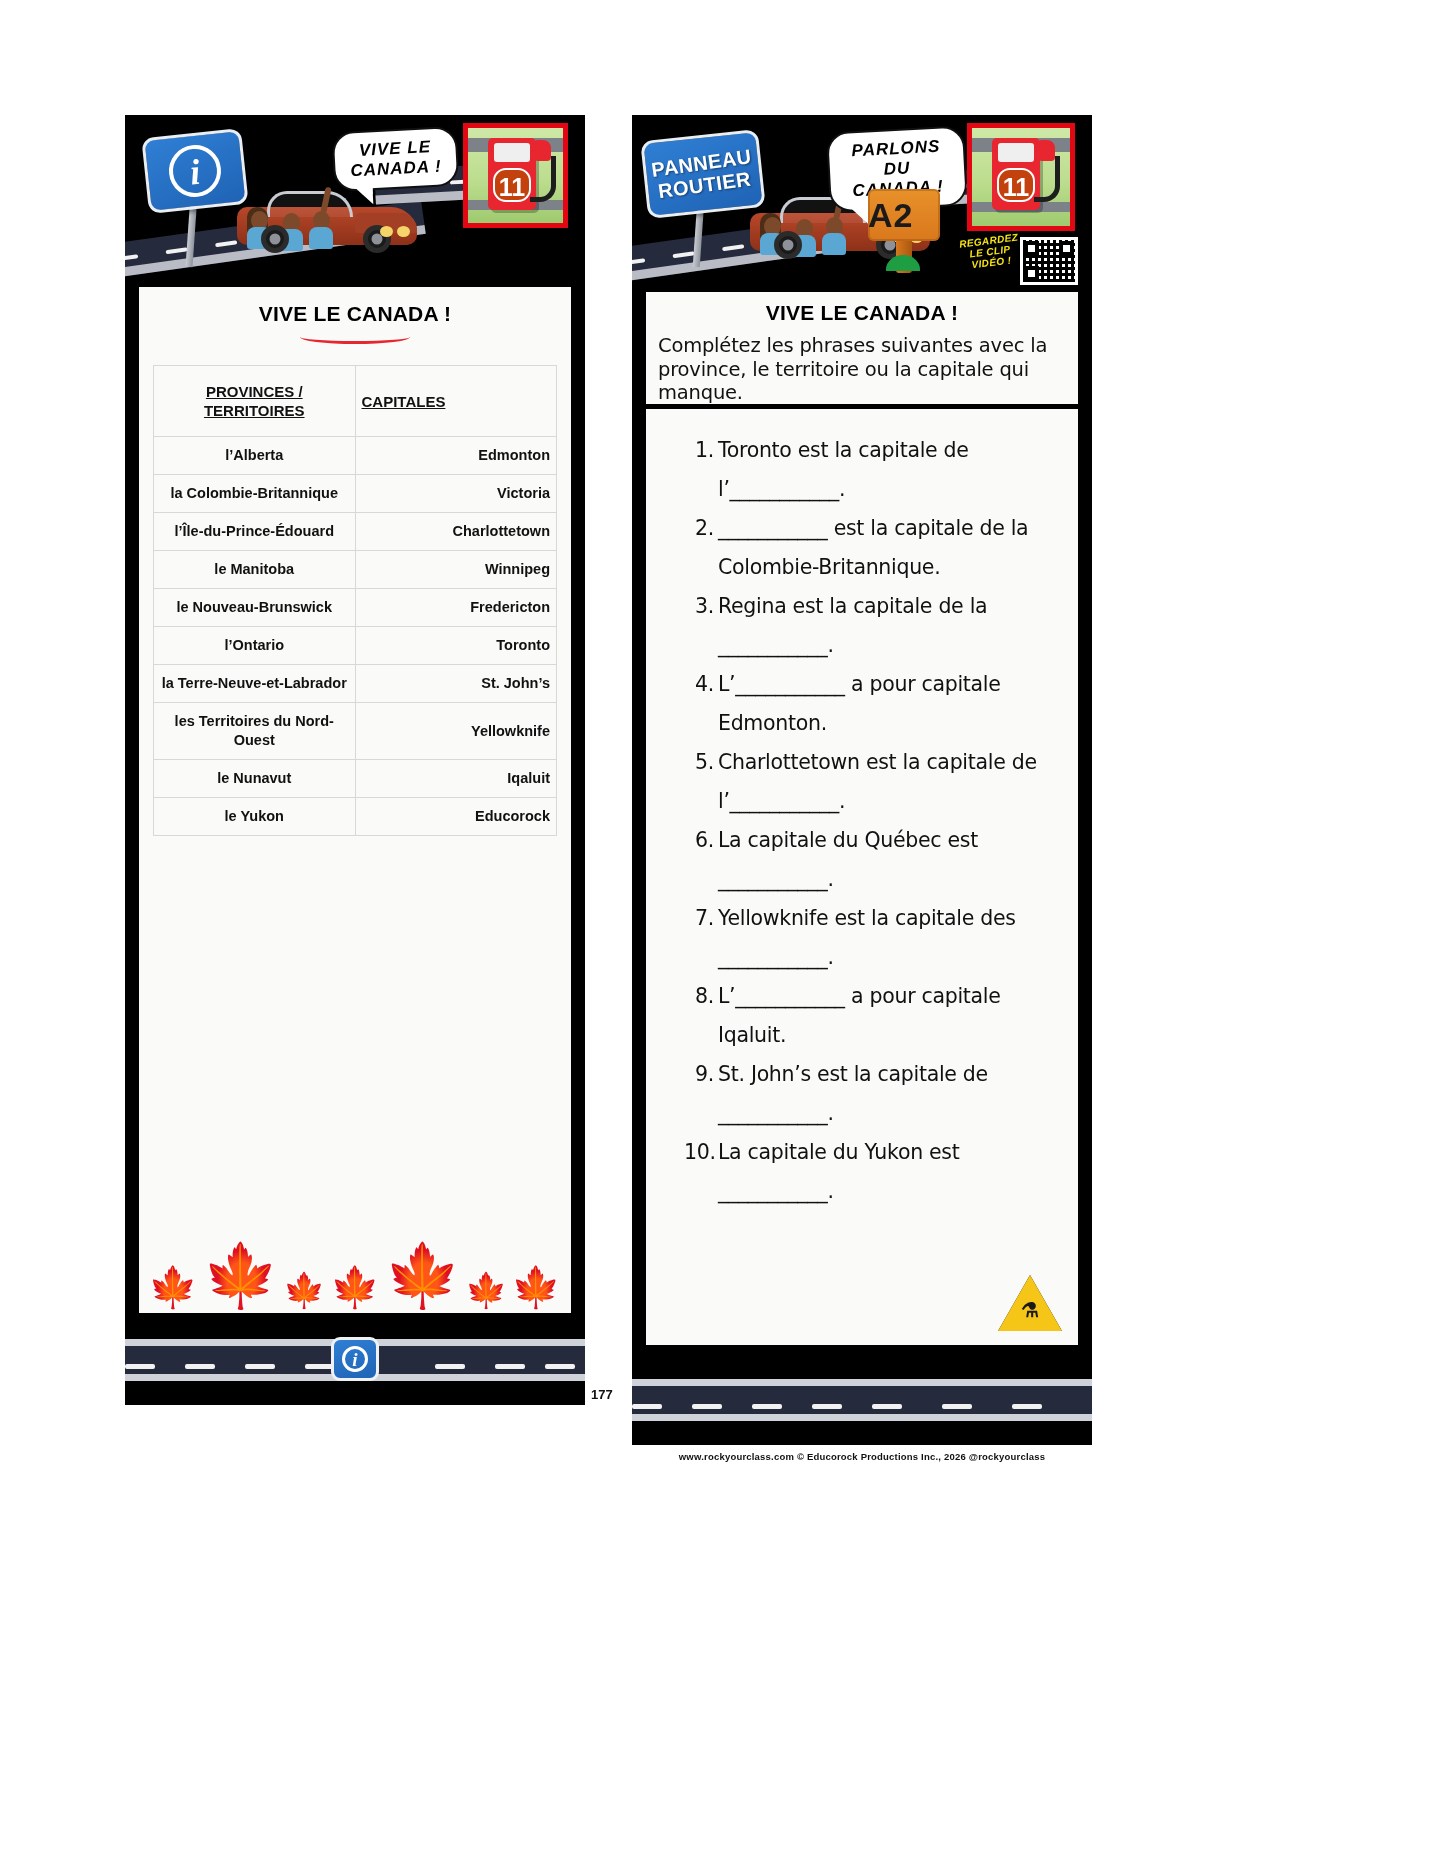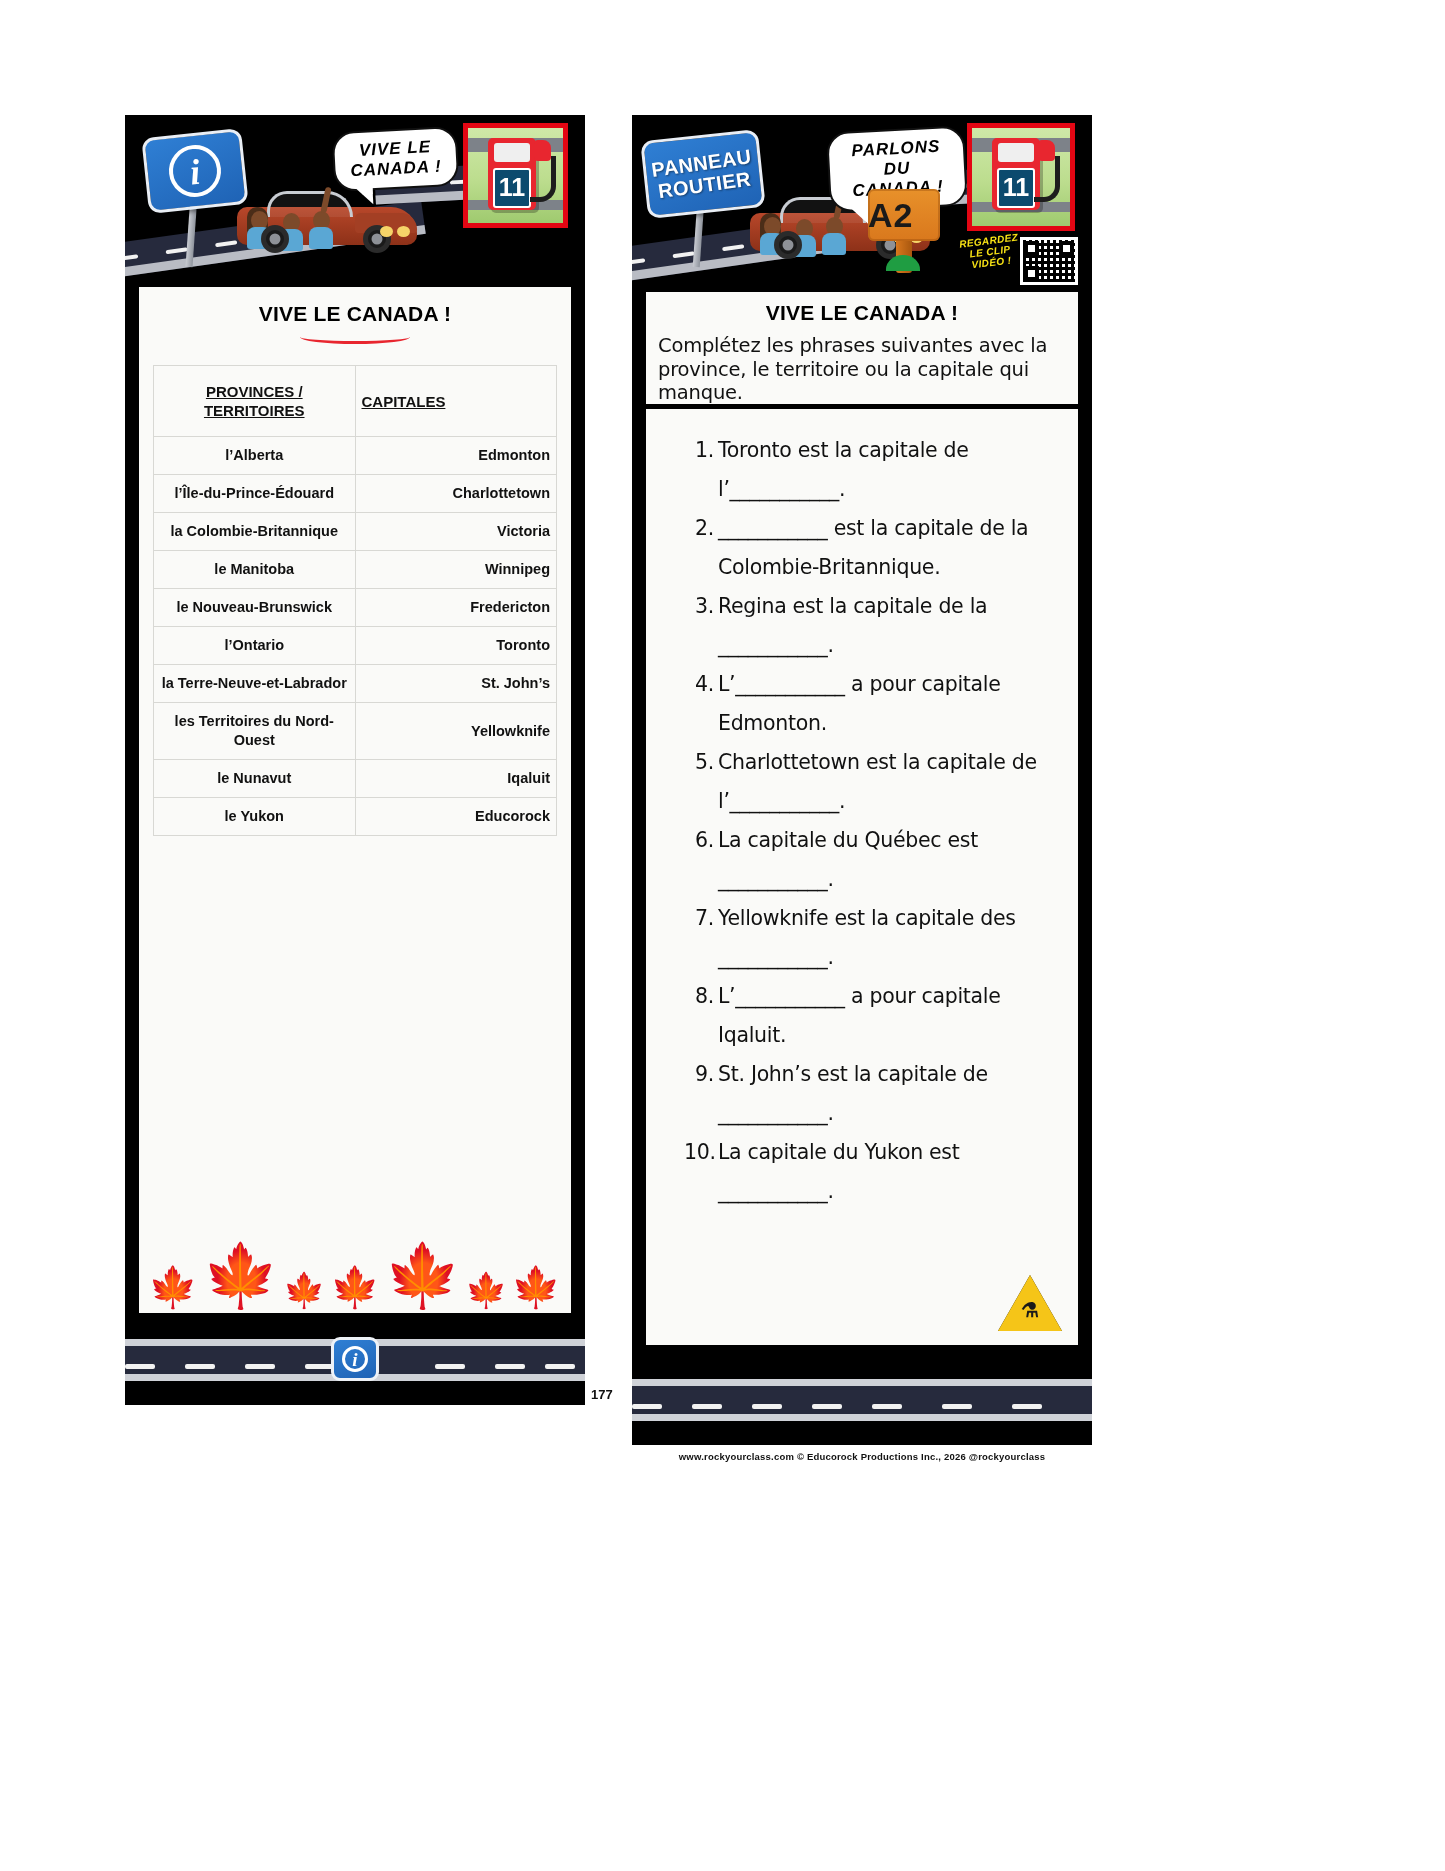--- a/index.html
+++ b/index.html
@@ -175,27 +175,27 @@
     border-radius: 5px;
     box-shadow: 3px 3px 0 rgba(0,0,0,.25);
   }
   .pump-screen {
     position: absolute; left: 6px; top: 5px;
     width: 36px; height: 19px;
     background: #efefef; border-radius: 3px;
   }
   .pump-num {
     position: absolute; left: 5px; top: 30px;
-    width: 38px; height: 40px;
-    background: #0c4a6e;
+    width: 38px; height: 34px;
+    background: #c2410c;
     color: #fff;
     font: 900 25px/34px "Liberation Sans", sans-serif;
     text-align: center;
     border: 2px solid #fff;
-    border-radius: 3px;
+    border-radius: 13px;
   }
   .nozzle {
     position: absolute; left: 66px; top: 12px;
     width: 17px; height: 21px; background: #e8262f;
     border-radius: 4px 8px 4px 4px;
   }
   .hose {
     position: absolute; left: 62px; top: 28px;
     width: 26px; height: 46px;
     border: 5px solid #1d1d1d;
@@ -506,26 +506,26 @@
               <span>CAPITALES</span>
             </th>
           </tr>
         </thead>
         <tbody id="caps-body">
             <tr>
               <td class="prov">l’Alberta</td>
               <td class="capt">Edmonton</td>
             </tr>
             <tr>
+              <td class="prov">la Colombie-Britannique</td>
+              <td class="capt">Victoria</td>
+            </tr>
+            <tr>
               <td class="prov">l’Île-du-Prince-Édouard</td>
               <td class="capt">Charlottetown</td>
-            </tr>
-            <tr>
-              <td class="prov">la Colombie-Britannique</td>
-              <td class="capt">Victoria</td>
             </tr>
             <tr>
               <td class="prov">le Manitoba</td>
               <td class="capt">Winnipeg</td>
             </tr>
             <tr>
               <td class="prov">le Nouveau-Brunswick</td>
               <td class="capt">Fredericton</td>
             </tr>
             <tr>

